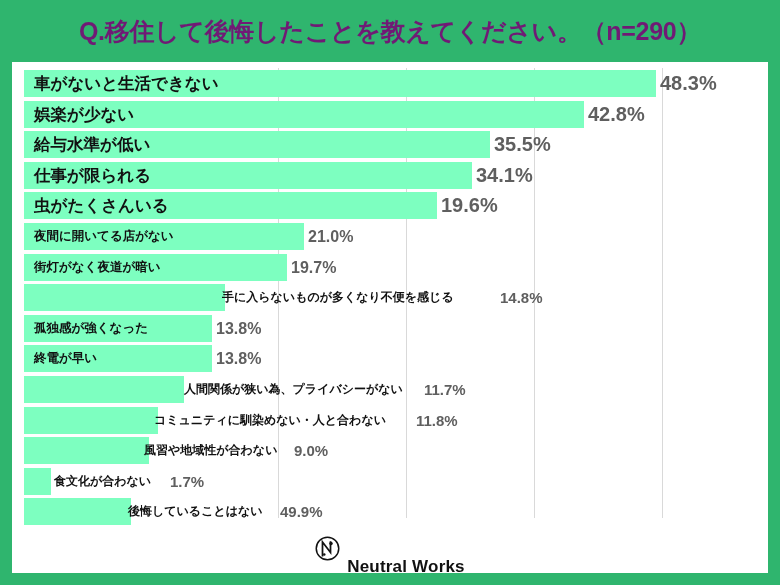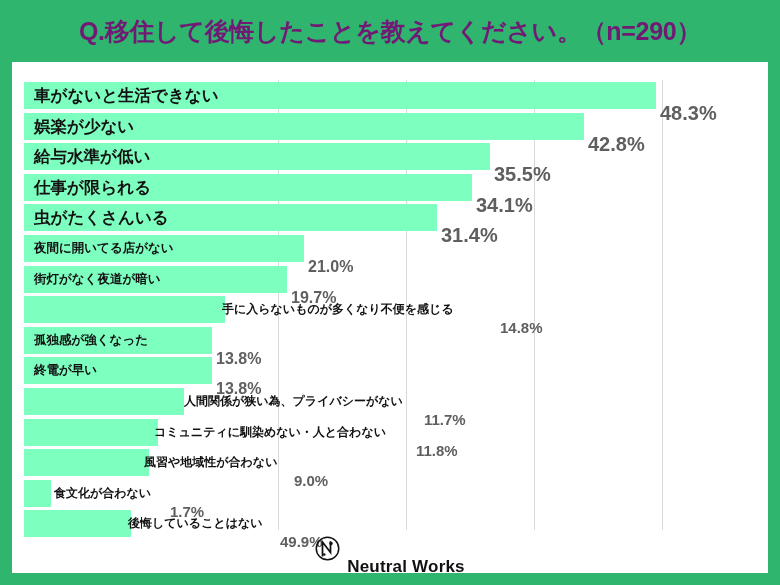--- a/index.html
+++ b/index.html
@@ -22,21 +22,21 @@
   }
 
   
   .panel{
     position:absolute;left:12px;top:62px;width:756px;height:511px;
     background:#ffffff;box-sizing:border-box;
   }
 
   
   .chart{
-    position:absolute;left:0;top:16px;width:616px;height:462px;
+    position:absolute;left:0;top:4px;width:616px;height:462px;
   }
   .gridlines{position:absolute;left:0;top:0;width:100%;height:100%;}
   .gridline{
     position:absolute;top:2px;bottom:10px;width:1px;background:#d9d9d9;
   }
 
   .rows{position:absolute;left:0;top:0;width:100%;height:100%;}
   .row{
     position:absolute;left:0;height:27px;width:100%;
   }
@@ -45,21 +45,21 @@
   }
   .lbl{
     position:absolute;top:0;height:27px;line-height:27px;
     color:#111111;white-space:nowrap;font-weight:bold;
   }
   .lbl.big{font-size:16.5px;}
   .lbl.mid{font-size:12.5px;}
   .lbl.small{font-size:12px;}
   .val{
     position:absolute;top:0;height:27px;line-height:27px;
-    color:#5f5f5f;white-space:nowrap;font-weight:bold;margin-top:18px;
+    color:#5f5f5f;white-space:nowrap;font-weight:bold;
   }
   .val.big{font-size:20px;}
   .val.mid{font-size:16px;}
   .val.small{font-size:15px;}
 
   
   .footer{
     position:absolute;left:0;bottom:0;width:756px;height:49px;
     display:flex;align-items:center;justify-content:center;gap:7px;
   }
@@ -103,21 +103,21 @@
             <div class="val big" style="left: 482px;">35.5%</div>
           </div>
           <div class="row" style="top: 95.8px;">
             <div class="bar" style="width: 448px;"></div>
             <div class="lbl big" style="left: 22px;">仕事が限られる</div>
             <div class="val big" style="left: 464px;">34.1%</div>
           </div>
           <div class="row" style="top: 126.4px;">
             <div class="bar" style="width: 413px;"></div>
             <div class="lbl big" style="left: 22px;">虫がたくさんいる</div>
-            <div class="val big" style="left: 429px;">31.4%</div>
+            <div class="val big" style="left: 429px;">19.6%</div>
           </div>
           <div class="row" style="top: 157px;">
             <div class="bar" style="width: 280px;"></div>
             <div class="lbl mid" style="left: 22px;">夜間に開いてる店がない</div>
             <div class="val mid" style="left: 296px;">21.0%</div>
           </div>
           <div class="row" style="top: 187.6px;">
             <div class="bar" style="width: 263px;"></div>
             <div class="lbl mid" style="left: 22px;">街灯がなく夜道が暗い</div>
             <div class="val mid" style="left: 279px;">19.7%</div>

